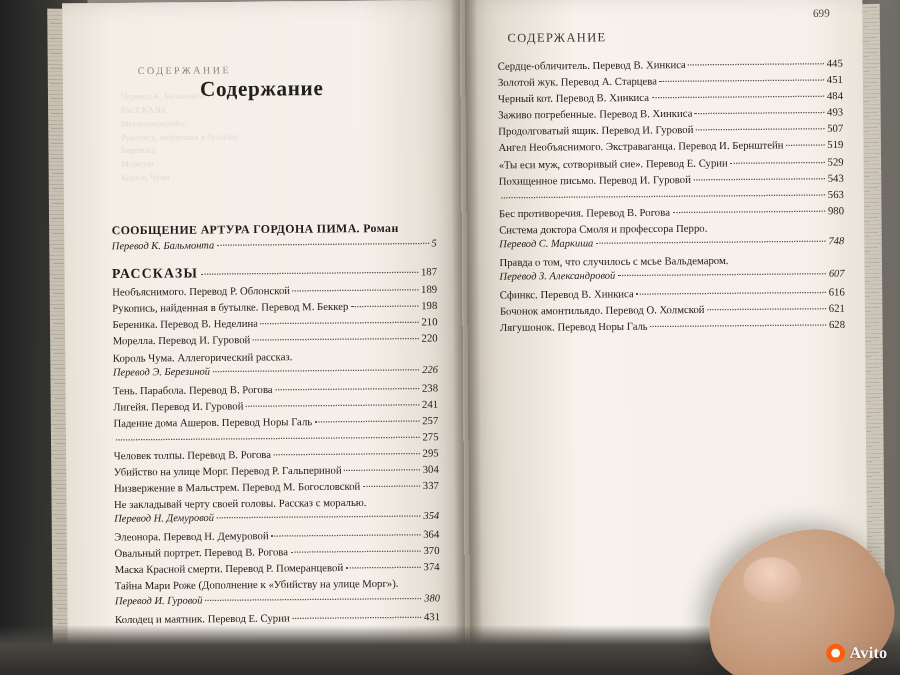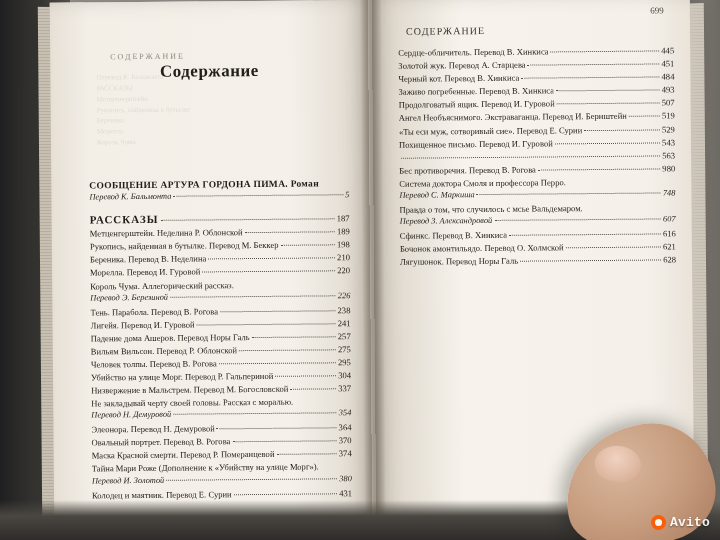--- a/index.html
+++ b/index.html
@@ -237,21 +237,21 @@
   }
 
   
   .watermark {
     position: absolute;
     right: 10px;
     bottom: 10px;
     display: flex;
     align-items: center;
     gap: 4px;
-    font-family: Liberation Mono, monospace;
+    font-family: Liberation Serif, serif;
     font-size: 13px;
     color: #ffffff;
     opacity: 0.92;
     text-shadow: 0 1px 2px rgba(0,0,0,0.5);
     z-index: 20;
   }
   .wm-badge {
     width: 15px;
     height: 15px;
     border-radius: 50%;
@@ -308,21 +308,21 @@
 
           <div class="spacer-sm"></div>
 
           <div class="entry">
             <span class="txt" style="font-weight:bold;font-size:11px;letter-spacing:1px;">РАССКАЗЫ</span>
             <span class="dots"></span>
             <span class="pg">187</span>
           </div>
 
           <div class="entry">
-            <span class="txt">Метценгерштейн. Неделина Р. Облонской</span>
+            <span class="txt">Необъяснимого. Перевод Р. Облонской</span>
             <span class="dots"></span>
             <span class="pg">189</span>
           </div>
           <div class="entry">
             <span class="txt">Рукопись, найденная в бутылке. Перевод М. Беккер</span>
             <span class="dots"></span>
             <span class="pg">198</span>
           </div>
           <div class="entry">
             <span class="txt">Береника. Перевод В. Неделина</span>
@@ -353,21 +353,20 @@
             <span class="txt">Лигейя. Перевод И. Гуровой</span>
             <span class="dots"></span>
             <span class="pg">241</span>
           </div>
           <div class="entry">
             <span class="txt">Падение дома Ашеров. Перевод Норы Галь</span>
             <span class="dots"></span>
             <span class="pg">257</span>
           </div>
           <div class="entry">
-            <span class="txt">Вильям Вильсон. Перевод Р. Облонской</span>
             <span class="dots"></span>
             <span class="pg">275</span>
           </div>
           <div class="entry">
             <span class="txt">Человек толпы. Перевод В. Рогова</span>
             <span class="dots"></span>
             <span class="pg">295</span>
           </div>
           <div class="entry">
             <span class="txt">Убийство на улице Морг. Перевод Р. Гальпериной</span>
@@ -402,21 +401,21 @@
           <div class="entry">
             <span class="txt">Маска Красной смерти. Перевод Р. Померанцевой</span>
             <span class="dots"></span>
             <span class="pg">374</span>
           </div>
 
           <div class="entry">
             <span class="txt">Тайна Мари Роже (Дополнение к «Убийству на улице Морг»).</span>
           </div>
           <div class="sub-line">
-            <span>Перевод И. Золотой</span>
+            <span>Перевод И. Гуровой</span>
             <span class="dots"></span>
             <span class="pg">380</span>
           </div>
 
           <div class="entry">
             <span class="txt">Колодец и маятник. Перевод Е. Сурии</span>
             <span class="dots"></span>
             <span class="pg">431</span>
           </div>
 

